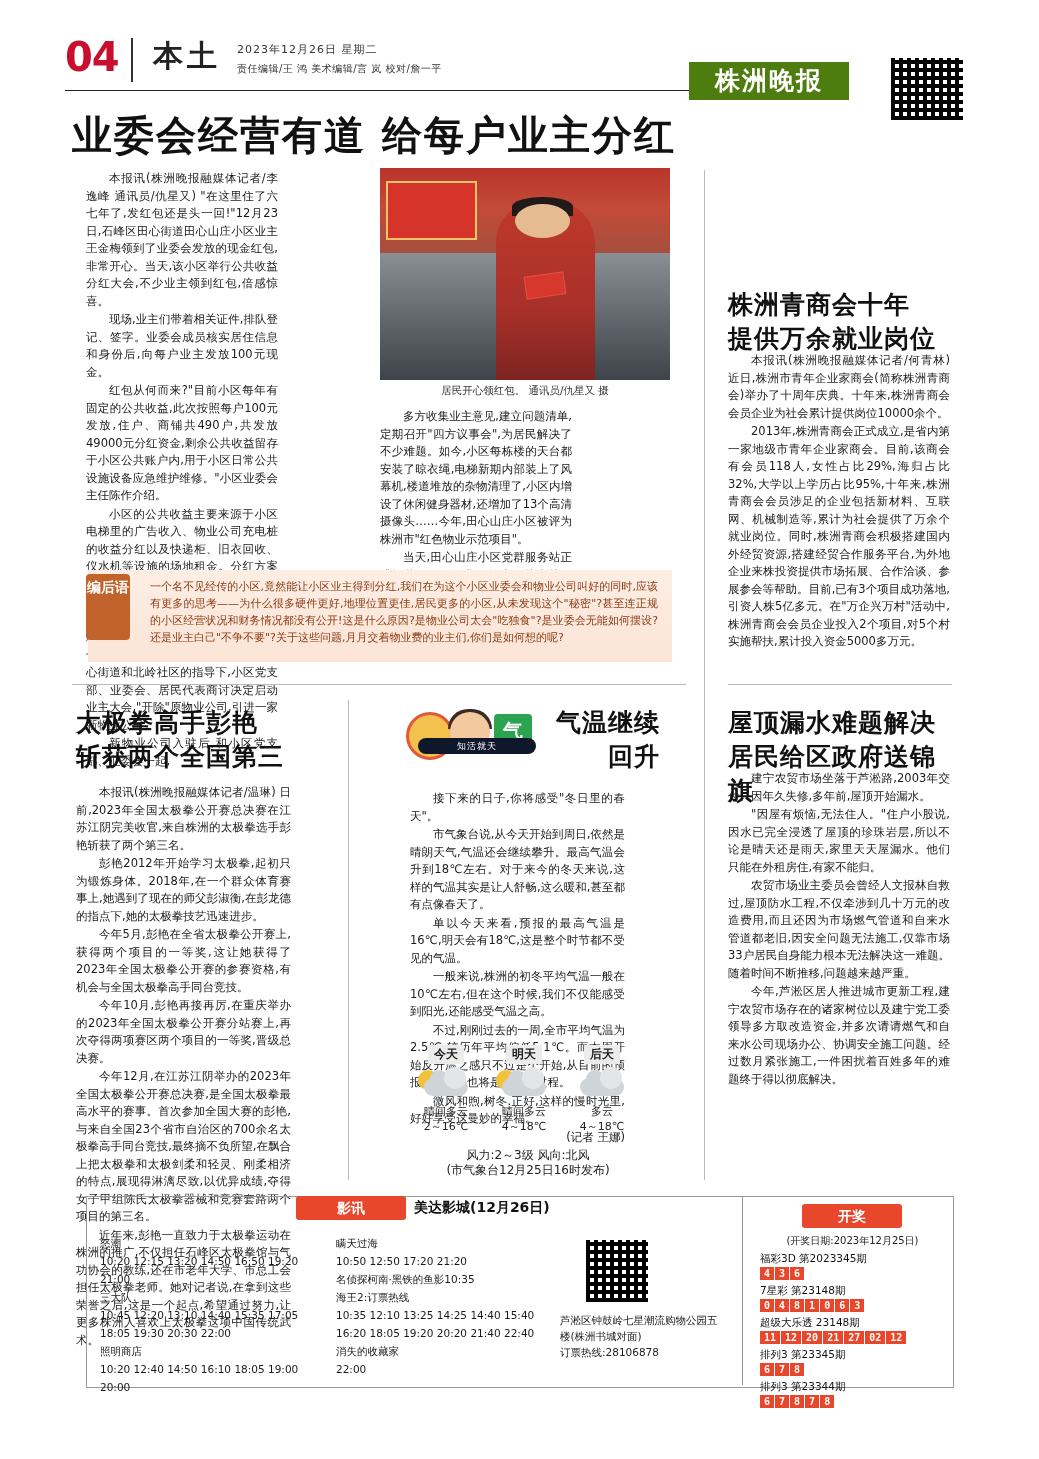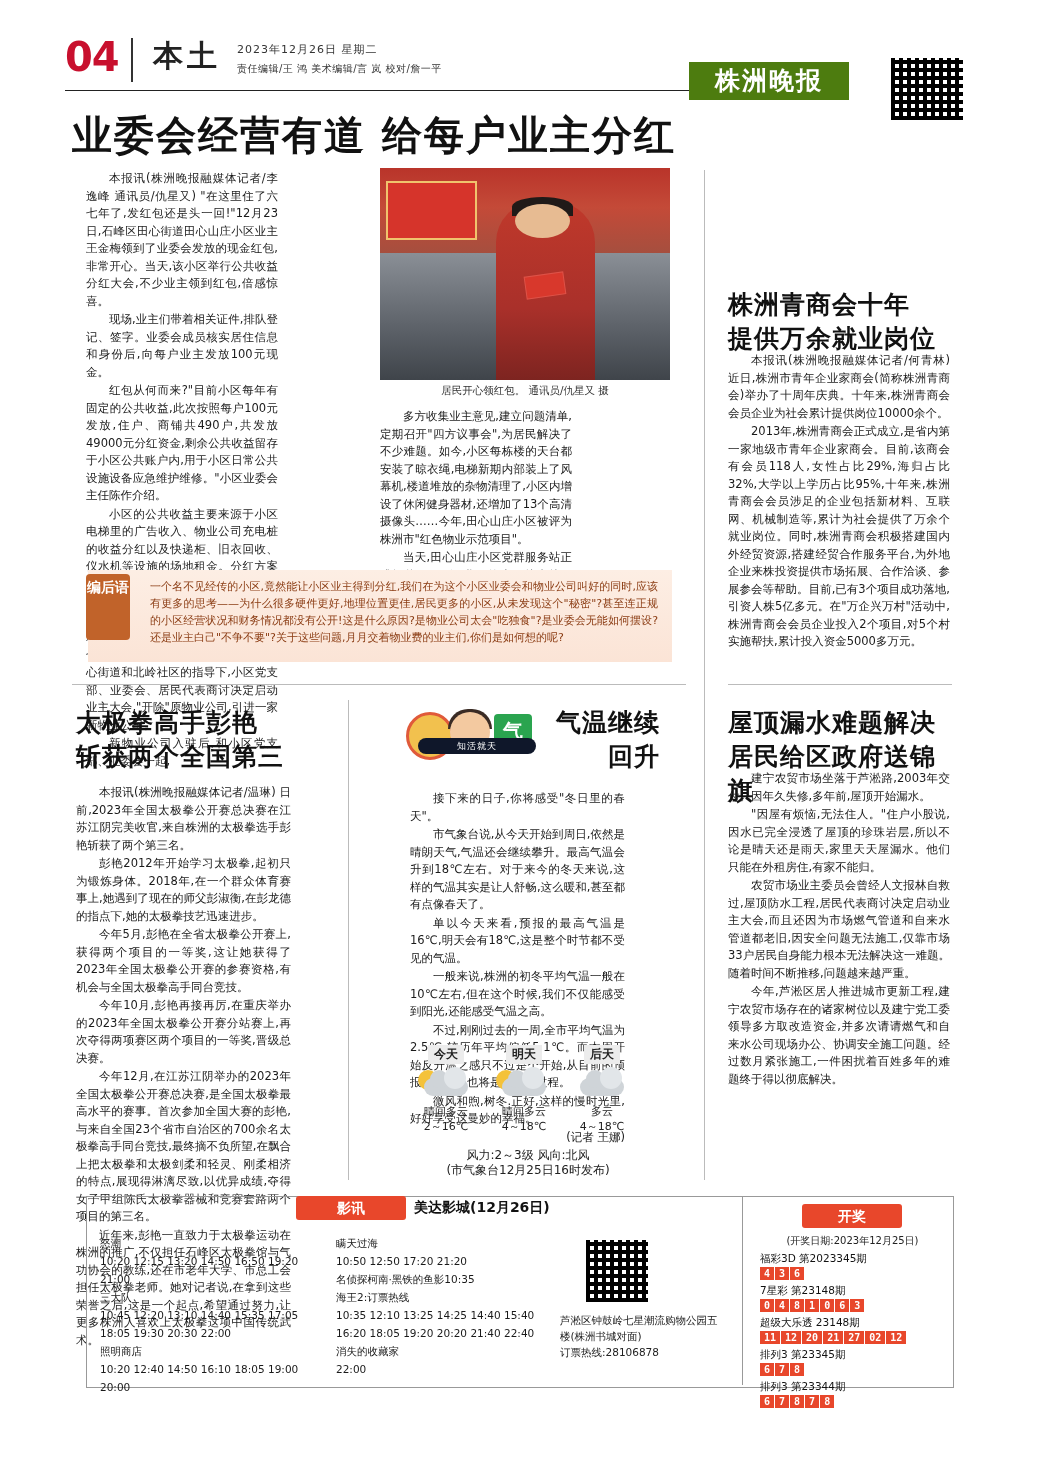--- a/index.html
+++ b/index.html
@@ -245,21 +245,21 @@
   <div class="col" id="c5">
     <p>本报讯(株洲晚报融媒体记者/何青林) 近日,株洲市青年企业家商会(简称株洲青商会)举办了十周年庆典。十年来,株洲青商会会员企业为社会累计提供岗位10000余个。</p>
     <p>2013年,株洲青商会正式成立,是省内第一家地级市青年企业家商会。目前,该商会有会员118人,女性占比29%,海归占比32%,大学以上学历占比95%,十年来,株洲青商会会员涉足的企业包括新材料、互联网、机械制造等,累计为社会提供了万余个就业岗位。同时,株洲青商会积极搭建国内外经贸资源,搭建经贸合作服务平台,为外地企业来株投资提供市场拓展、合作洽谈、参展参会等帮助。目前,已有3个项目成功落地,引资人株5亿多元。在"万企兴万村"活动中,株洲青商会会员企业投入2个项目,对5个村实施帮扶,累计投入资金5000多万元。</p>
   </div>
 
   <div class="subhead" id="r2-head" style="white-space:pre-line">屋顶漏水难题解决
 居民给区政府送锦旗</div>
   <div class="col" id="c6">
     <p>建宁农贸市场坐落于芦淞路,2003年交付。因年久失修,多年前,屋顶开始漏水。</p>
     <p>"因屋有烦恼,无法住人。"住户小股说,因水已完全浸透了屋顶的珍珠岩层,所以不论是晴天还是雨天,家里天天屋漏水。他们只能在外租房住,有家不能归。</p>
-    <p>农贸市场业主委员会曾经人文报林自救过,屋顶防水工程,居民代表商讨决定启动业主大会,而且还因为市场燃气管道和自来水管道都老旧,因安全问题无法施工,仅靠市场33户居民自身能力根本无法解决这一难题。随着时间不断推移,问题越来越严重。</p>
+    <p>农贸市场业主委员会曾经人文报林自救过,屋顶防水工程,不仅牵涉到几十万元的改造费用,而且还因为市场燃气管道和自来水管道都老旧,因安全问题无法施工,仅靠市场33户居民自身能力根本无法解决这一难题。随着时间不断推移,问题越来越严重。</p>
     <p>今年,芦淞区居人推进城市更新工程,建宁农贸市场存在的诸家树位以及建宁党工委领导多方取改造资金,并多次请请燃气和自来水公司现场办公、协调安全施工问题。经过数月紧张施工,一件困扰着百姓多年的难题终于得以彻底解决。</p>
   </div>
 
   <div class="bottombox"></div>
   <div class="divider-v" style="left:742px;top:1197px;height:188px;"></div>
 
   <div class="movie-hdr">
     <div class="film-badge">影讯</div>
     <div class="t">美达影城(12月26日)</div>
   </div>

